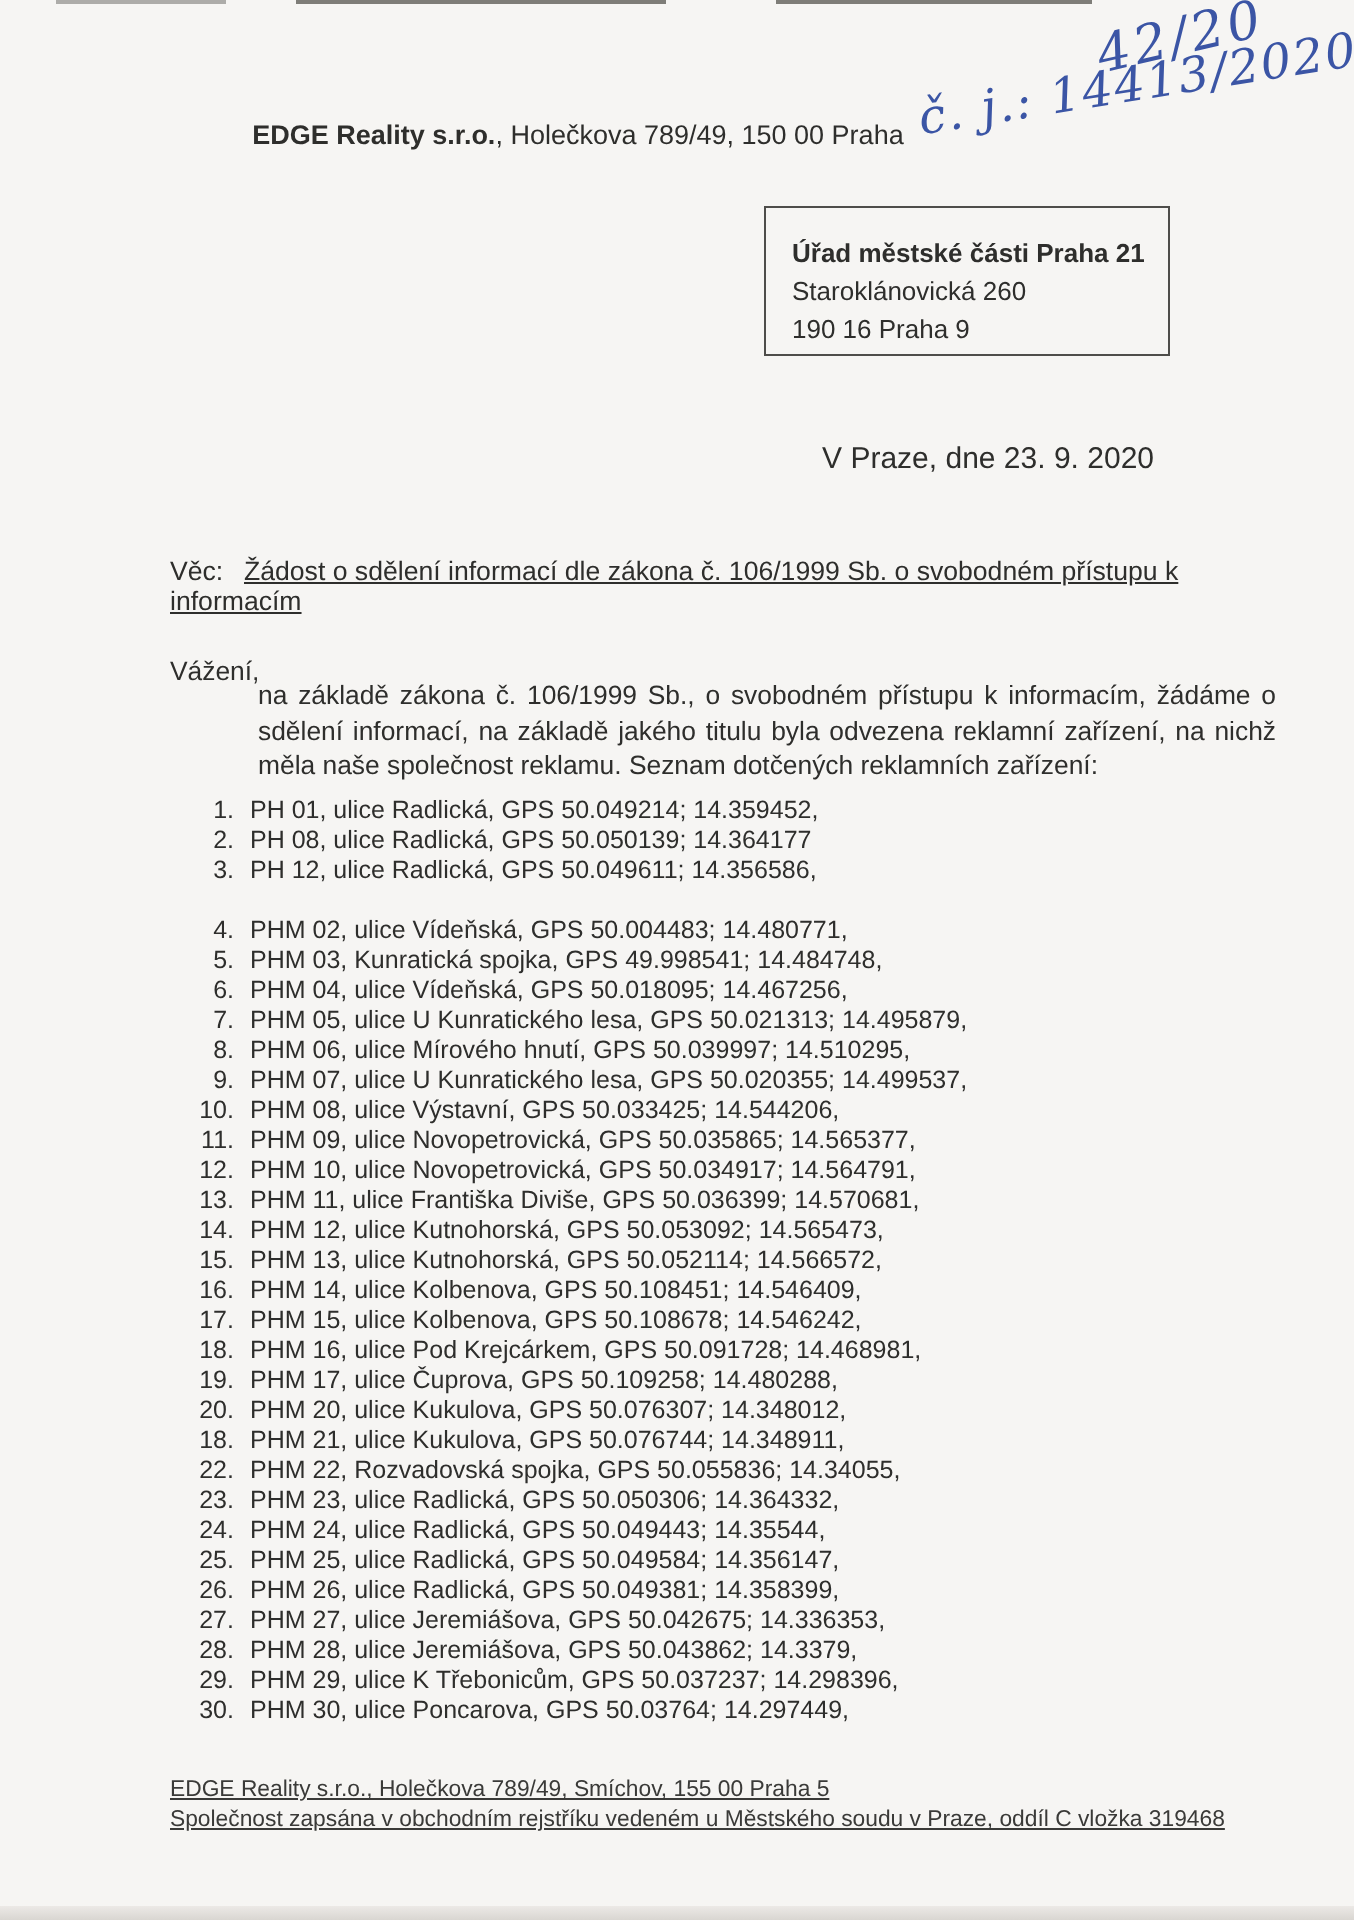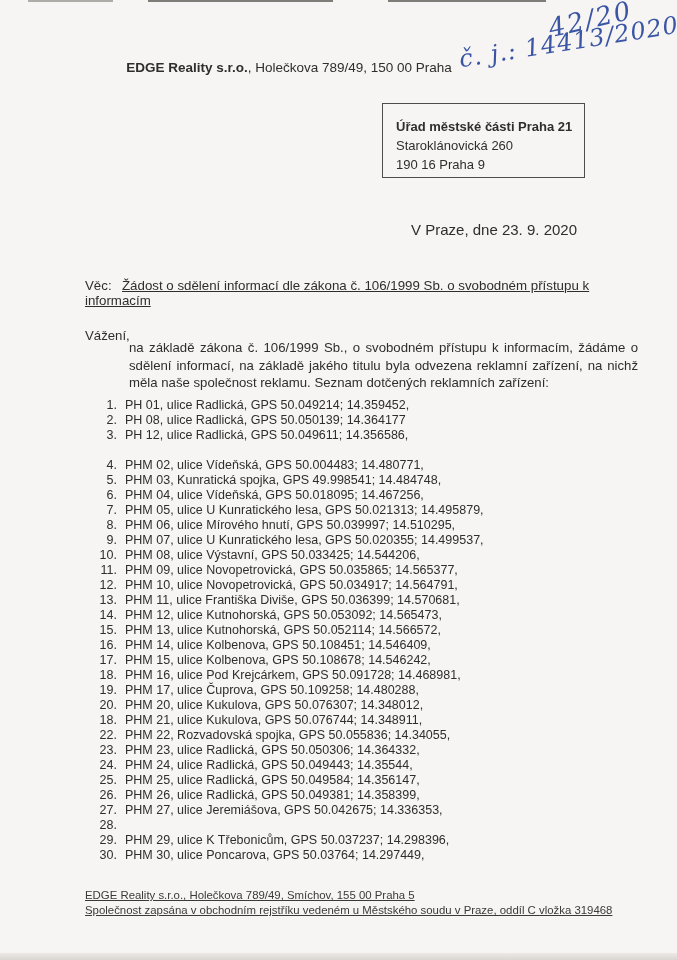--- a/index.html
+++ b/index.html
@@ -228,20 +228,21 @@
         <span class="list-text">PHM 26, ulice Radlická, GPS 50.049381; 14.358399,</span>
       </div>
 
       <div class="list-row">
         <span class="list-num">27.</span>
         <span class="list-text">PHM 27, ulice Jeremiášova, GPS 50.042675; 14.336353,</span>
       </div>
 
       <div class="list-row">
         <span class="list-num">28.</span>
+        <span class="list-text">PHM 28, ulice Jeremiášova, GPS 50.043862; 14.3379,</span>
       </div>
 
       <div class="list-row">
         <span class="list-num">29.</span>
         <span class="list-text">PHM 29, ulice K Třebonicům, GPS 50.037237; 14.298396,</span>
       </div>
 
       <div class="list-row">
         <span class="list-num">30.</span>
         <span class="list-text">PHM 30, ulice Poncarova, GPS 50.03764; 14.297449,</span>

